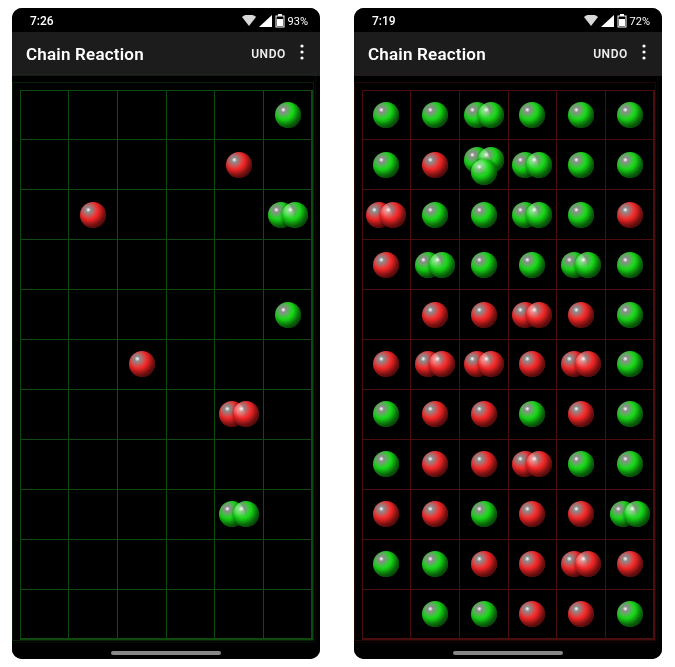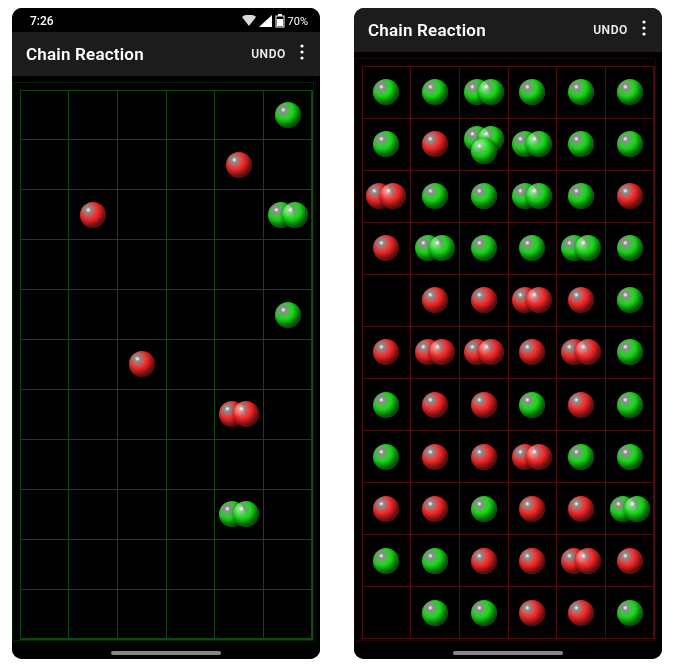--- a/index.html
+++ b/index.html
@@ -116,21 +116,21 @@
         </svg>
       <svg width="13" height="12" viewBox="0 0 13 12">
           <path fill="#fff" d="M0 12 13 12 13 0Z"></path>
           <path fill="#000" d="M0 12 8 12 8 4Z" opacity="0"></path>
         </svg>
       <svg width="10" height="14" viewBox="0 0 10 14">
           <rect x="1" y="2" width="8" height="11" stroke="#fff" fill="none"></rect>
           <rect x="3" y="0" width="4" height="2" fill="#fff"></rect>
           <rect x="2" y="5" width="6" height="7" fill="#fff"></rect>
         </svg>
-      <span style="font-size:11px;">70%</span>
+      <span style="font-size:11px;">93%</span>
     </span>
   </div>
   <div class="app-bar">
     <span class="app-title">Chain Reaction</span>
     <span class="undo-btn">UNDO</span>
     <span class="menu-btn">
       <svg width="4" height="16" viewBox="0 0 4 16">
           <circle cx="2" cy="2" r="1.6" fill="#fff"></circle>
           <circle cx="2" cy="8" r="1.6" fill="#fff"></circle>
           <circle cx="2" cy="14" r="1.6" fill="#fff"></circle>
@@ -226,20 +226,37 @@
           <div class="cell" style="--gc: #0e4a0e;"></div>
           <div class="cell" style="--gc: #0e4a0e;"></div>
           <div class="cell" style="--gc: #0e4a0e;"></div>
         </div>
       </div>
   </div>
   <div class="home-indicator"></div>
 </div>
 
 <div class="phone">
+  <div class="status-bar">
+    <span class="status-time">7:19</span>
+    <span class="status-right">
+      <svg width="14" height="12" viewBox="0 0 14 12">
+          <path fill="#fff" d="M7 11 0 2C2 0 5-.5 7-.5S12 0 14 2Z" opacity=".85"></path>
+        </svg>
+      <svg width="13" height="12" viewBox="0 0 13 12">
+          <path fill="#fff" d="M0 12 13 12 13 0Z"></path>
+        </svg>
+      <svg width="10" height="14" viewBox="0 0 10 14">
+          <rect x="1" y="2" width="8" height="11" stroke="#fff" fill="none"></rect>
+          <rect x="3" y="0" width="4" height="2" fill="#fff"></rect>
+          <rect x="2" y="5" width="6" height="7" fill="#fff"></rect>
+        </svg>
+      <span style="font-size:11px;">72%</span>
+    </span>
+  </div>
   <div class="app-bar">
     <span class="app-title">Chain Reaction</span>
     <span class="undo-btn">UNDO</span>
     <span class="menu-btn">
       <svg width="4" height="16" viewBox="0 0 4 16">
           <circle cx="2" cy="2" r="1.6" fill="#fff"></circle>
           <circle cx="2" cy="8" r="1.6" fill="#fff"></circle>
           <circle cx="2" cy="14" r="1.6" fill="#fff"></circle>
         </svg>
     </span>

